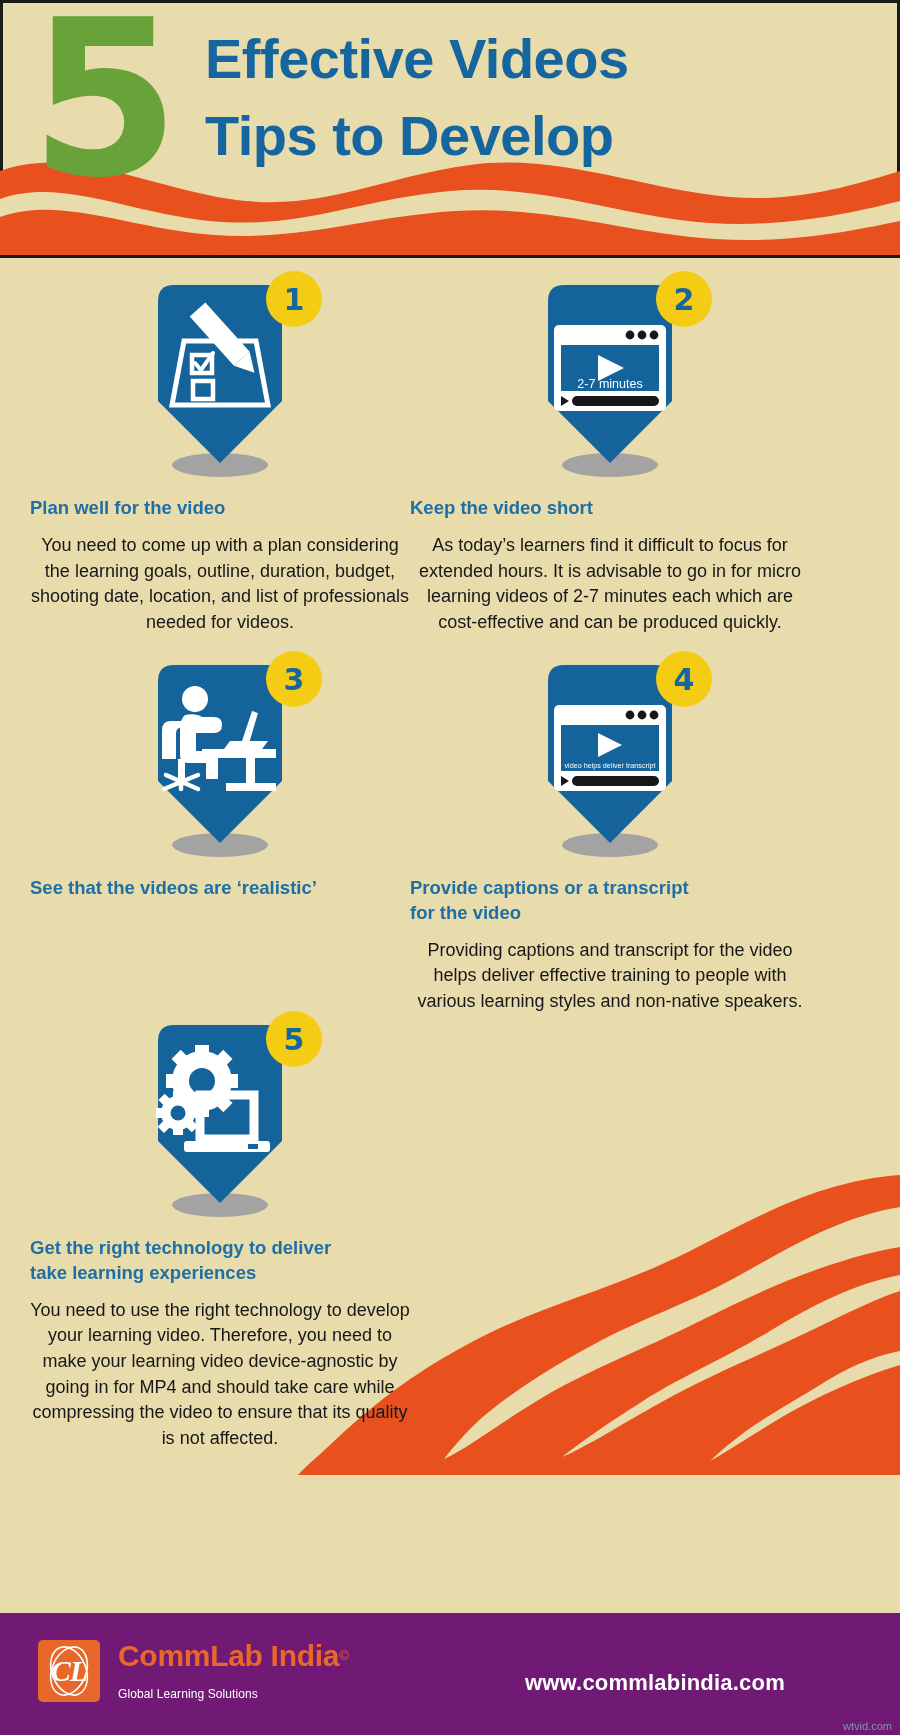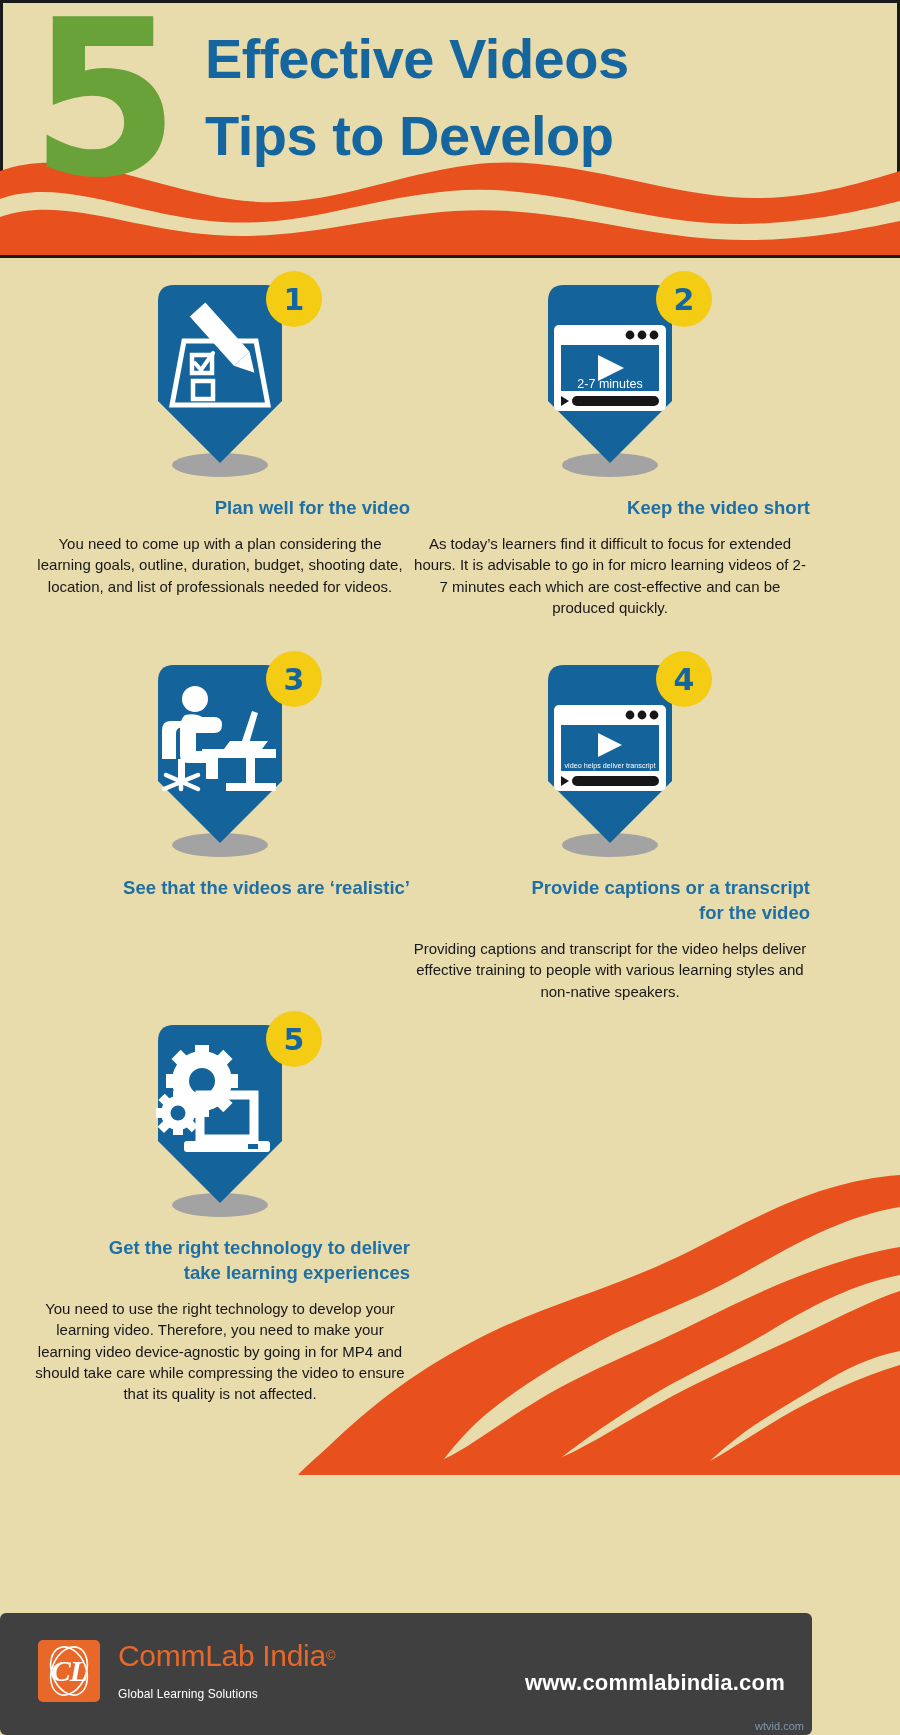--- a/index.html
+++ b/index.html
@@ -52,48 +52,47 @@
   .pin{position:relative;width:160px;height:195px;}
   .badge{
     position:absolute;right:-22px;top:-12px;width:56px;height:56px;
     border-radius:50%;background:#f5cc14;
     color:#15659f;font-weight:bold;font-size:30px;
     display:flex;align-items:center;justify-content:center;
     font-family:"DejaVu Sans",sans-serif;
     z-index:4;
   }
   .tip-title{
-    text-align:right;color:#1d6fa5;font-weight:bold;
+    text-align:left;color:#1d6fa5;font-weight:bold;
     font-size:18.5px;line-height:1.35;margin-top:14px;
   }
   .tip-body{
-    text-align:center;color:#17171a;font-size:15px;
+    text-align:center;color:#17171a;font-size:18px;
     line-height:1.42;margin-top:12px;
   }
 
   
   .footer{
-    position:absolute;left:0;bottom:0;width:812px;height:122px;
-    background:#404040;
-    border-radius:6px;
+    position:absolute;left:0;bottom:0;width:900px;height:122px;
+    background:#701a75;
   }
   .logo-box{
     position:absolute;left:38px;top:27px;width:62px;height:62px;
     background:#e8682a;border-radius:5px;
   }
   .logo-cl{
     position:absolute;left:0;top:0;width:62px;height:62px;
     display:flex;align-items:center;justify-content:center;
     color:#ffffff;font-family:"Liberation Serif",serif;
     font-style:italic;font-size:30px;font-weight:bold;
     letter-spacing:-1px;
   }
   .brand{position:absolute;left:118px;top:26px;}
   .brand-name{
-    color:#e8682a;font-size:30px;font-weight:normal;
+    color:#e8682a;font-size:30px;font-weight:bold;
     font-family:"Liberation Sans",sans-serif;position:relative;display:inline-block;
     letter-spacing:-0.3px;
   }
   .brand-sup{font-size:13px;vertical-align:super;color:#e8682a;}
   .brand-tag{color:#ffffff;font-size:12px;margin-top:14px;letter-spacing:0.1px;}
   .site{
     position:absolute;left:525px;top:57px;color:#ffffff;
     font-size:22px;font-weight:bold;letter-spacing:0.2px;
   }
   .watermark{

